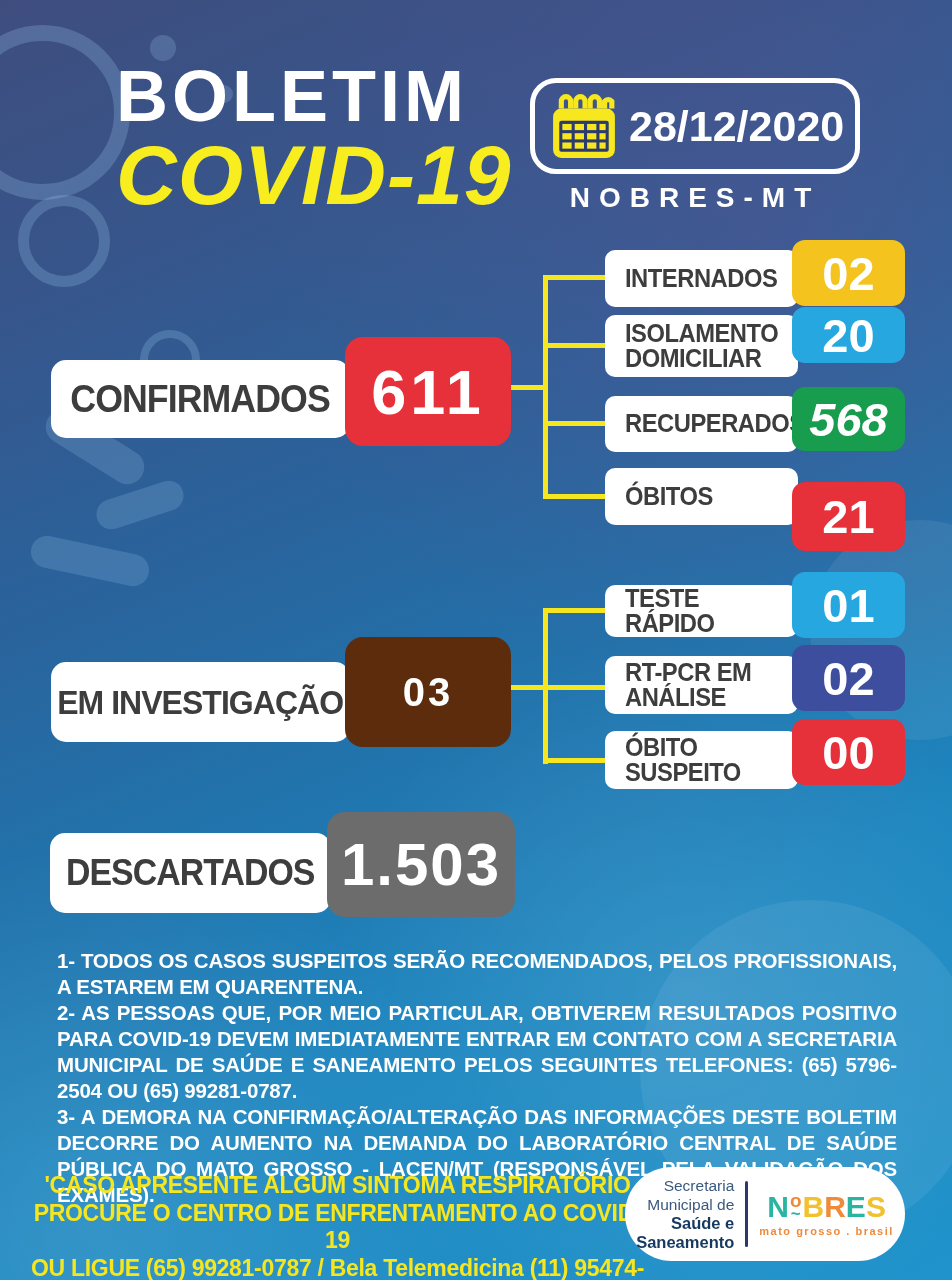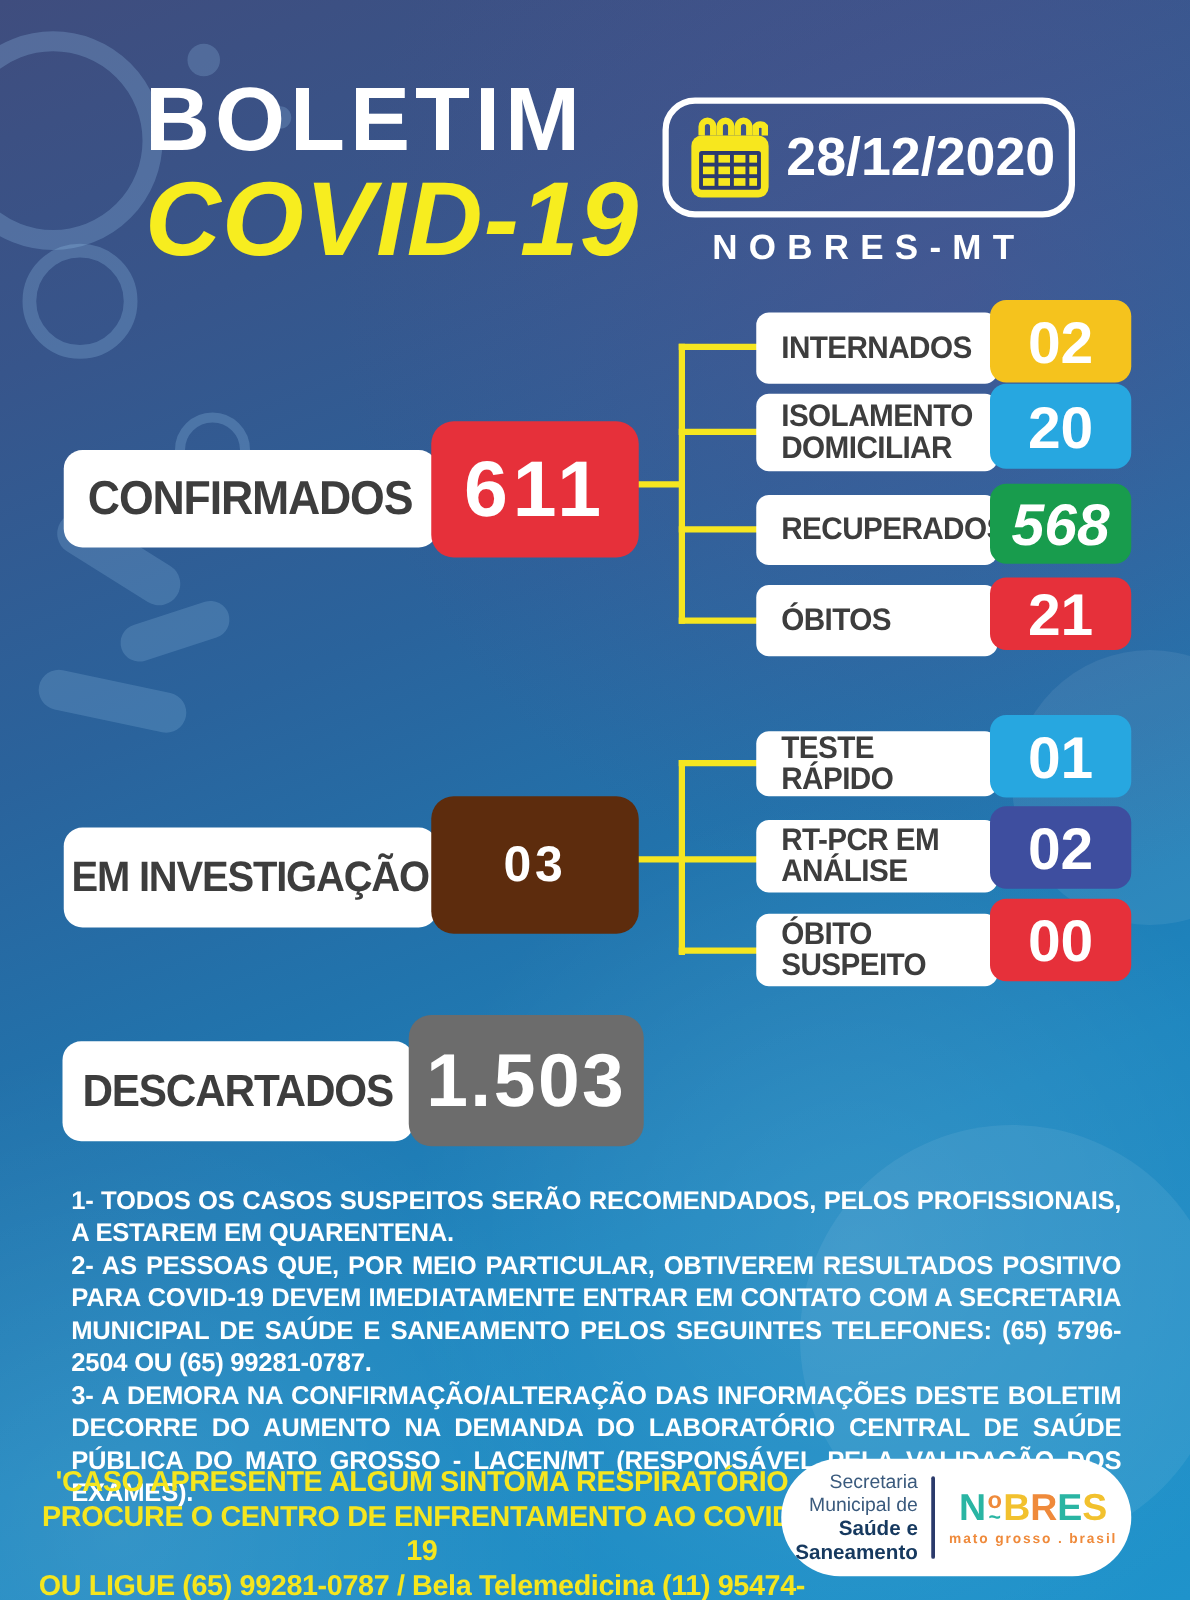--- a/index.html
+++ b/index.html
@@ -131,35 +131,35 @@
     <span>INTERNADOS</span>
   </div>
   <div class="stat-num" style="top: 240px; height: 66px; background: rgb(245, 195, 29);">
     <span>02</span>
   </div>
 
   <div class="stat-label" style="top:315px; height:62px;">
     <span>ISOLAMENTO
 DOMICILIAR</span>
   </div>
-  <div class="stat-num" style="top: 307px; height: 68px; background: rgb(39, 167, 224);">
+  <div class="stat-num" style="top: 307px; height: 56px; background: rgb(39, 167, 224);">
     <span>20</span>
   </div>
 
   <div class="stat-label" style="top:396px; height:56px;">
     <span>RECUPERADOS</span>
   </div>
   <div class="stat-num" style="top: 387px; height: 64px; background: rgb(24, 156, 77); font-style: italic;">
     <span>568</span>
   </div>
 
   <div class="stat-label" style="top:468px; height:57px;">
     <span>ÓBITOS</span>
   </div>
-  <div class="stat-num" style="top: 462px; height: 58px; background: rgb(230, 48, 58);">
+  <div class="stat-num" style="top: 482px; height: 69px; background: rgb(230, 48, 58);">
     <span>21</span>
   </div>
 
   <div class="yline" style="left:508px; top:685px; width:99px; height:5px;"></div>
   <div class="yline" style="left:543px; top:608px; width:5px; height:156px;"></div>
   <div class="yline" style="left:543px; top:608px; width:64px; height:5px;"></div>
   <div class="yline" style="left:543px; top:758px; width:64px; height:5px;"></div>
 
   <div class="big-label" style="left:51px; top:662px; width:299px; height:80px; font-size:34px;">
     <span class="cond">EM INVESTIGAÇÃO</span>

